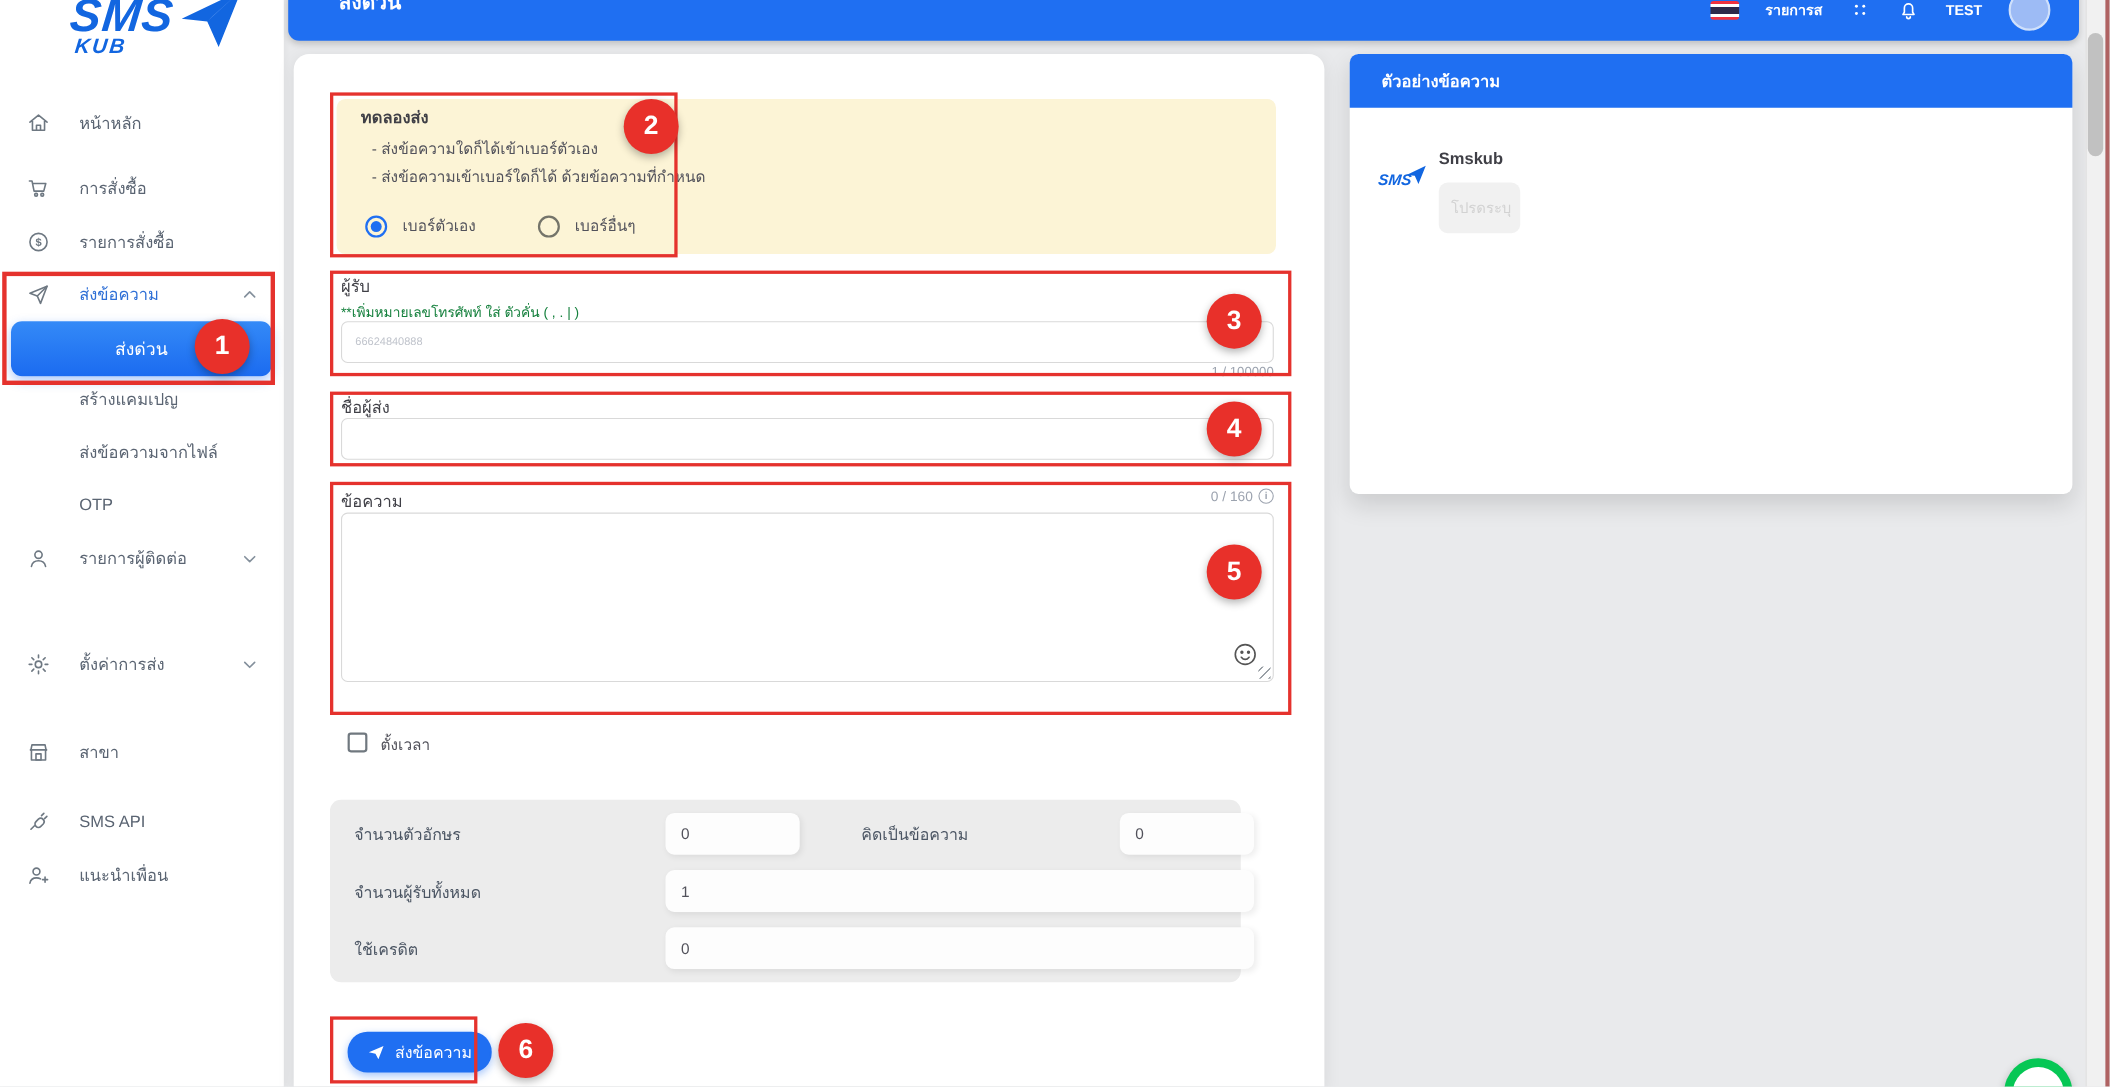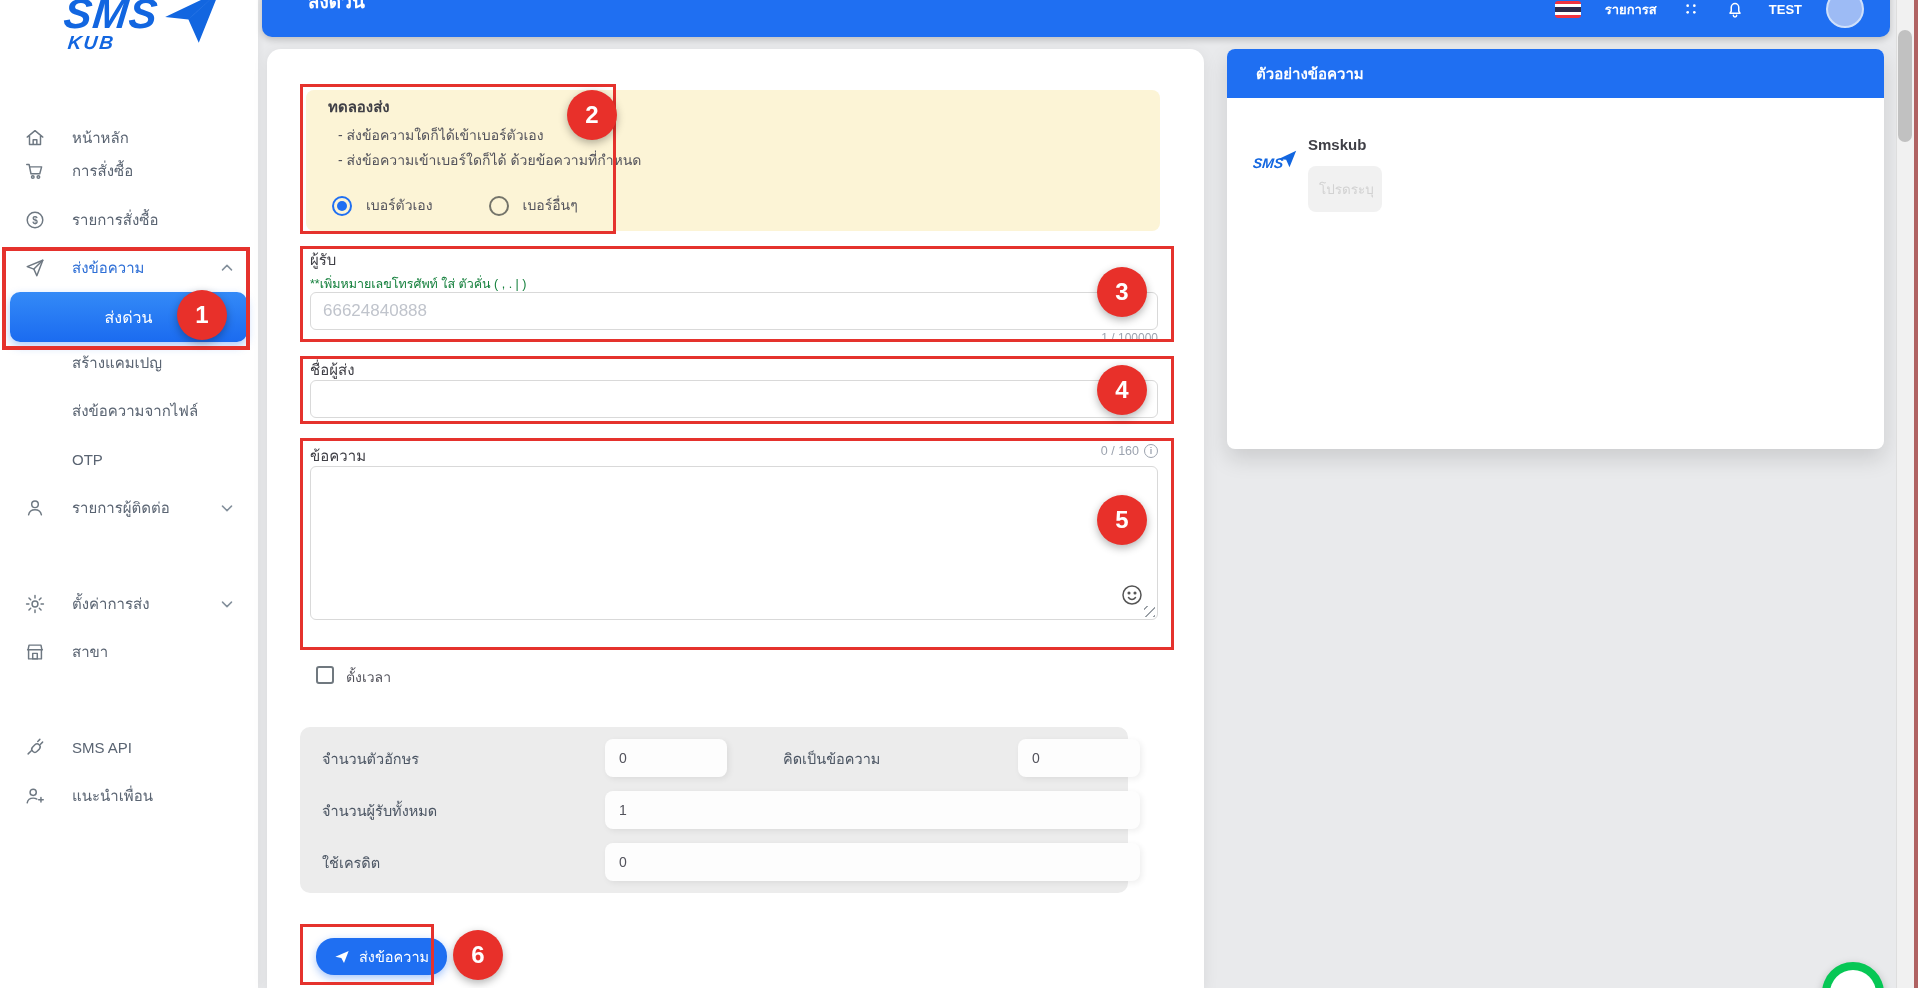--- a/index.html
+++ b/index.html
@@ -52,21 +52,21 @@
   .radio-row{position:absolute;left:332px;top:194px;display:flex;align-items:flex-end;gap:14px}
   .radio{width:20px;height:20px;border-radius:50%;position:relative;cursor:pointer}
   .radio.sel{border:2px solid #1f6ff2}
   .radio.sel::after{content:"";position:absolute;left:3px;top:3px;width:10px;height:10px;border-radius:50%;background:#1f6ff2}
   .radio.unsel{border:2px solid #74746a}
   .radio-label{font-size:14px;color:#52525b;margin-right:42px}
 
   .fld-label{position:absolute;left:310px;font-size:15px;color:#3f3f46}
   .fld-hint{position:absolute;left:310px;font-size:12.5px;color:#15803d}
   .txt-input{position:absolute;left:310px;width:848px;height:38px;border:1px solid #d9d9d9;border-radius:6px;
-    background:#fff;font-size:17px;color:#555;padding:0 12px;outline:none;font-family:"Liberation Sans",sans-serif}
+    background:#fff;font-size:10px;color:#555;padding:0 12px;outline:none;font-family:"Liberation Sans",sans-serif}
   .txt-input::placeholder{color:#c0c4cc}
   .counter{position:absolute;font-size:12px;color:#9ca3af;white-space:nowrap}
   .msg-area{position:absolute;left:310px;top:466px;width:848px;height:154px;border:1px solid #d9d9d9;border-radius:6px;
     background:#fff;resize:none;font-size:14px;color:#555;padding:10px 12px;outline:none;font-family:"Liberation Sans",sans-serif}
   .smiley{position:absolute;left:1120px;top:583px;width:24px;height:24px;color:#555;cursor:pointer;z-index:3}
   .smiley svg{width:24px;height:24px;stroke:currentColor;fill:none;stroke-width:1.5;stroke-linecap:round}
   .resize-grip{position:absolute;left:1144px;top:606px;width:11px;height:11px;z-index:3;
     background:repeating-linear-gradient(135deg,transparent 0 2px,#9aa0a6 2px 3.5px,transparent 3.5px 6px)}
   .info-ic{display:inline-flex;align-items:center;justify-content:center;width:14px;height:14px;border:1.4px solid #9ca3af;
     border-radius:50%;font-size:9px;color:#9ca3af;margin-left:5px;font-weight:700}
@@ -114,21 +114,21 @@
       <span class="logo-sms">SMS</span>
       <span class="logo-kub">KUB</span>
       <span class="logo-plane">
         <svg viewBox="0 0 24 24">
             <polygon points="2,12 23,2 15,22 11,13" fill="#1266e0"></polygon>
             <polygon points="11,13 23,2 13,11" fill="#5a96ef"></polygon>
           </svg>
       </span>
     </div>
 
-    <div class="srow" style="top:118px">
+    <div class="srow" style="top:92px">
       <span class="sicon"><svg viewBox="0 0 24 24">
             <path d="M3.5 11 12 4l8.5 7M6 9.8V19h12V9.8M10 19v-5h4v5"></path>
           </svg></span>
       <span class="slabel">หน้าหลัก</span>
     </div>
     <div class="srow" style="top:151px">
       <span class="sicon"><svg viewBox="0 0 24 24">
             <path d="M3 5h2.6l2 10h9.6l2-7.5H6.5"></path>
             <circle cx="9.6" cy="18.6" r="1.4"></circle>
             <circle cx="15.7" cy="18.6" r="1.4"></circle>
@@ -179,21 +179,21 @@
     <div class="srow" style="top:584px">
       <span class="sicon"><svg viewBox="0 0 24 24">
             <circle cx="12" cy="12" r="3.2"></circle>
             <path d="M12 2.8v2.6M12 18.6v2.6M2.8 12h2.6M18.6 12h2.6M5.4 5.4l1.9 1.9M16.7 16.7l1.9 1.9M18.6 5.4l-1.9 1.9M7.3 16.7l-1.9 1.9"></path>
           </svg></span>
       <span class="slabel">ตั้งค่าการส่ง</span>
       <span class="schev"><svg viewBox="0 0 24 24">
             <path d="M6 9.5 12 15.5l6-6"></path>
           </svg></span>
     </div>
-    <div class="srow" style="top:632px">
+    <div class="srow" style="top:664px">
       <span class="sicon"><svg viewBox="0 0 24 24">
             <path d="M4.5 9.5 5.5 4.5h13l1 5"></path>
             <path d="M5 9.5V19.5h14V9.5"></path>
             <path d="M4 9.5h16"></path>
             <rect x="9.5" y="13.5" width="5" height="6"></rect>
           </svg></span>
       <span class="slabel">สาขา</span>
     </div>
     <div class="srow" style="top:776px">
       <span class="sicon"><svg viewBox="0 0 24 24">

